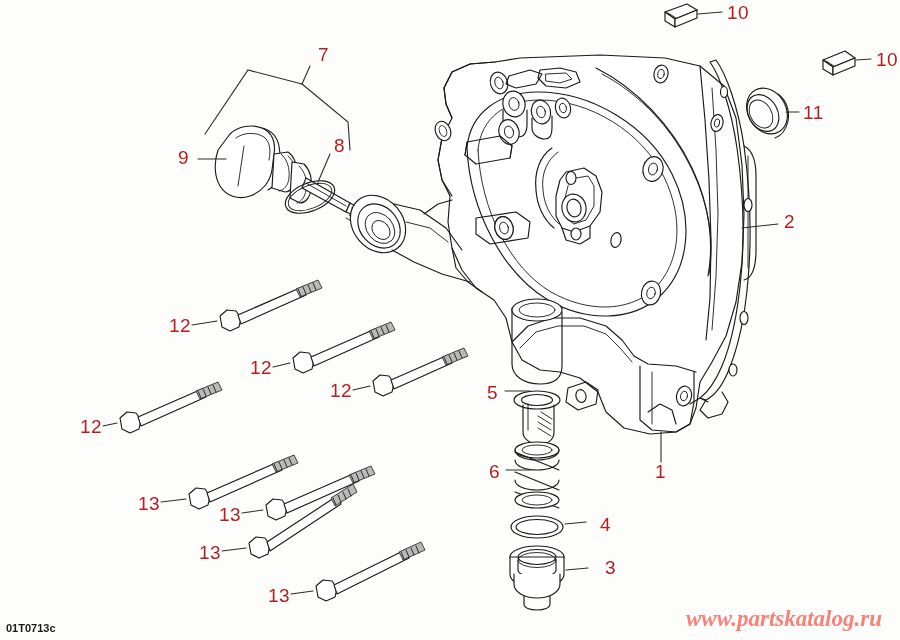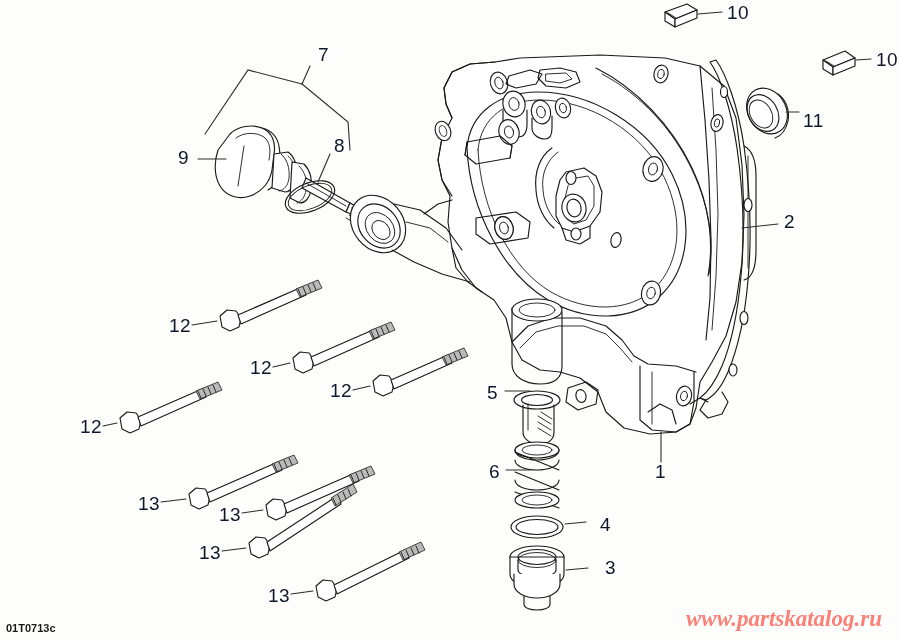--- a/index.html
+++ b/index.html
@@ -20,21 +20,21 @@
     left: 0;
     top: 0;
     width: 900px;
     height: 640px;
   }
   .callout {
     position: absolute;
     font-family: "Liberation Sans", sans-serif;
     font-size: 19px;
     font-weight: 400;
-    color: #0f172a;
+    color: #b91c1c;
     letter-spacing: 0.5px;
     white-space: nowrap;
     line-height: 1;
   }
   #watermark {
     position: absolute;
     right: 18px;
     bottom: 8px;
     font-family: "Liberation Serif", serif;
     font-style: italic;
@@ -368,21 +368,21 @@
   <div class="callout" style="left:784px; top:212px;">2</div>
   <div class="callout" style="left:605px; top:558px;">3</div>
   <div class="callout" style="left:600px; top:515px;">4</div>
   <div class="callout" style="left:487px; top:383px;">5</div>
   <div class="callout" style="left:489px; top:462px;">6</div>
   <div class="callout" style="left:318px; top:45px;">7</div>
   <div class="callout" style="left:334px; top:136px;">8</div>
   <div class="callout" style="left:178px; top:148px;">9</div>
   <div class="callout" style="left:727px; top:3px;">10</div>
   <div class="callout" style="left:876px; top:50px;">10</div>
-  <div class="callout" style="left:803px; top:111px;">11</div>
+  <div class="callout" style="left:803px; top:103px;">11</div>
   <div class="callout" style="left:169px; top:316px;">12</div>
   <div class="callout" style="left:250px; top:358px;">12</div>
   <div class="callout" style="left:330px; top:381px;">12</div>
   <div class="callout" style="left:80px;  top:417px;">12</div>
   <div class="callout" style="left:138px; top:494px;">13</div>
   <div class="callout" style="left:219px; top:505px;">13</div>
   <div class="callout" style="left:199px; top:543px;">13</div>
   <div class="callout" style="left:268px; top:586px;">13</div>
 
   <div id="drawing-code">01T0713c</div>

